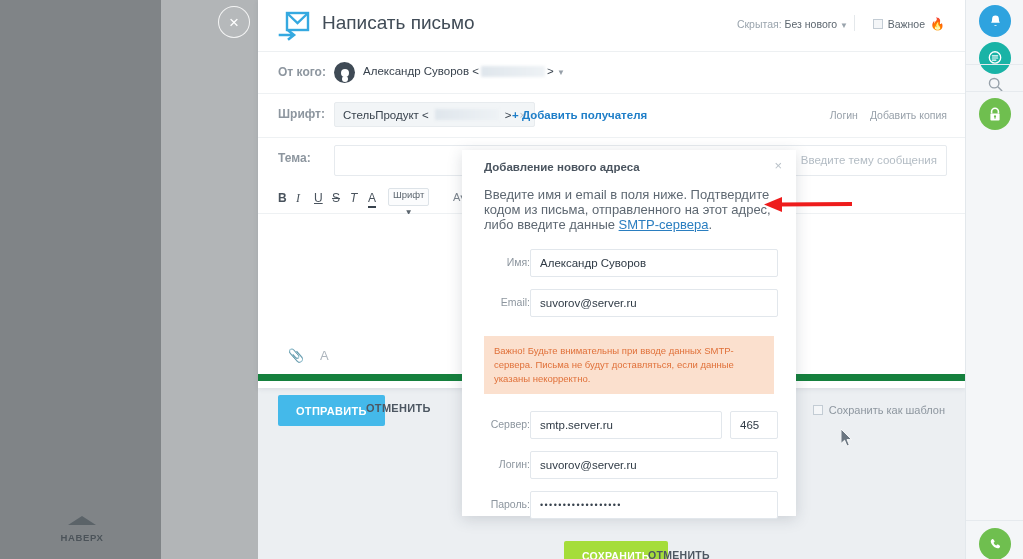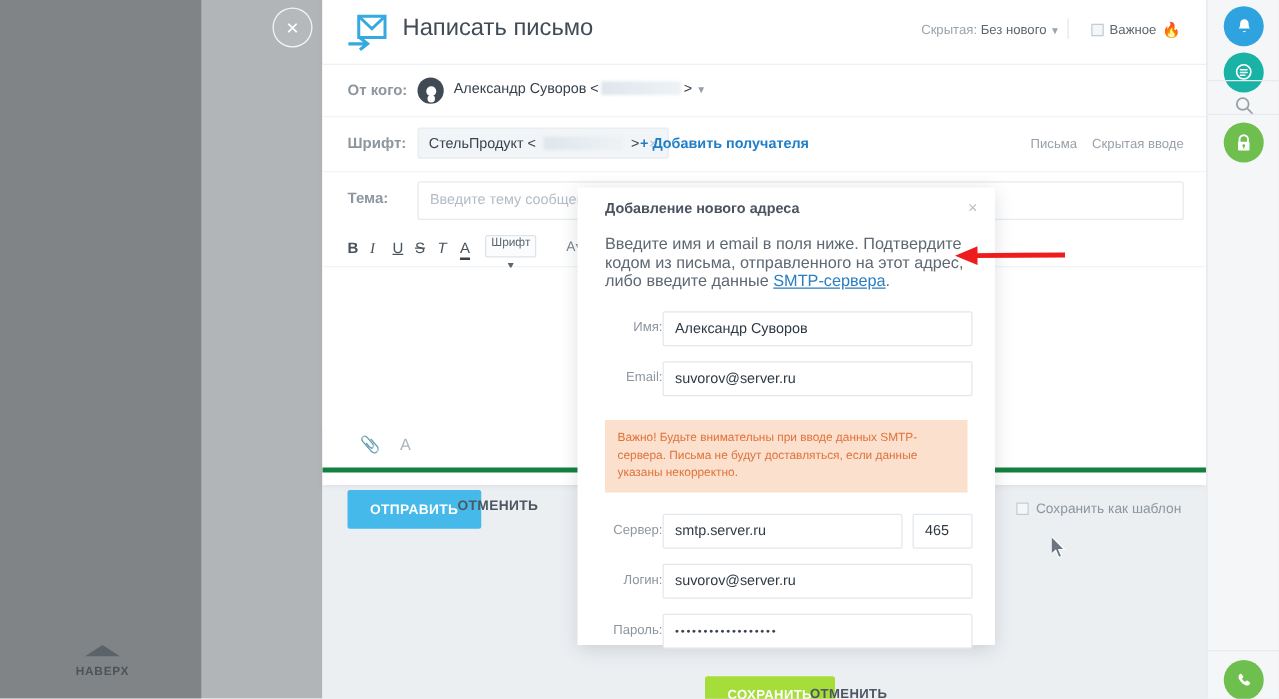--- a/index.html
+++ b/index.html
@@ -79,39 +79,39 @@
   .to-row { height: 44px; padding: 0; }
   .to-chip {
     position: absolute; left: 76px; top: 8px; height: 25px; background: #f2f5f7;
     border: 1px solid #e7ebee; border-radius: 2px; display: flex; align-items: center;
     padding: 0 8px; font-size: 11.5px; color: #39434e; gap: 4px;
   }
   .to-chip .x { color: #b5bdc5; font-size: 11px; margin-left: 4px; }
   .add-rcpt { position: absolute; left: 254px; top: 15px; font-size: 11.5px; color: #1e7ec8; white-space: nowrap; font-weight: bold; }
   .copy-links { position: absolute; right: 18px; top: 15px; font-size: 10.5px; color: #98a1aa; display: flex; gap: 12px; }
 
-  .subj-row { height: 46px; }
+  .subj-row { height: 46px; text-align: right; }
   .subj-input {
     position: absolute; left: 76px; top: 7px; right: 18px; height: 31px;
     border: 1px solid #e6eaee; border-radius: 2px; background: #fff;
     font-size: 11.5px; color: #b3bcc4; padding: 0 9px; line-height: 29px;
   }
 
   .toolbar { position: relative; height: 30px; border-bottom: 1px solid #eef1f3; background: #fff; }
   .tb { position: absolute; top: 7px; font-size: 12px; color: #49535d; }
   .tb-font {
     position: absolute; left: 112px; top: 4px; height: 18px; border: 1px solid #dde3e8;
     background: #fbfcfd; font-size: 9.5px; color: #5c666f; display: flex; align-items: center;
     padding: 0 4px; gap: 6px; border-radius: 2px; flex-direction: column;
   }
 
   .editor { position: relative; height: 130px; background: #fff; }
   .ed-foot { position: relative; height: 30px; border-top: 0; }
   .ed-ico { position: absolute; top: 4px; font-size: 13px; color: #9aa3ac; }
-  .cmp-actions { position: relative; height: 62px; border-top: 4px solid #15803d; }
+  .cmp-actions { position: relative; height: 62px; border-top: 7px solid #15803d; }
   .btn-send {
     position: absolute; left: 20px; top: 14px; height: 31px; padding: 0 18px;
     background: #44b9ea; color: #fff; font-size: 11px; font-weight: bold;
     letter-spacing: .3px; display: flex; align-items: center; border: none; border-radius: 2px;
   }
   .btn-cancel { position: absolute; left: 108px; top: 21px; font-size: 11px; font-weight: bold; color: #4d5762; letter-spacing: .3px; }
   .save-tpl { position: absolute; right: 20px; top: 23px; font-size: 11px; color: #8d969f; display: flex; align-items: center; gap: 6px; }
 
   
   .modal {
@@ -230,22 +230,22 @@
     <div class="rowline to-row">
       <div class="rowlabel">Шрифт:</div>
       <div class="to-chip">
         <span>СтельПродукт &lt;</span>
         <span class="blurmail"></span>
         <span>&gt;</span>
         <span class="x">×</span>
       </div>
       <div class="add-rcpt">+ Добавить получателя</div>
       <div class="copy-links">
-        <span>Письма</span>
-        <span>Скрытая вводе</span>
+        <span>Логин</span>
+        <span>Добавить копия</span>
       </div>
     </div>
 
     <div class="rowline subj-row" style="border-bottom:none">
       <div class="rowlabel">Тема:</div>
       <div class="subj-input">Введите тему сообщения</div>
     </div>
 
     <div class="toolbar">
       <span class="tb" style="left:20px;font-weight:bold">B</span>

